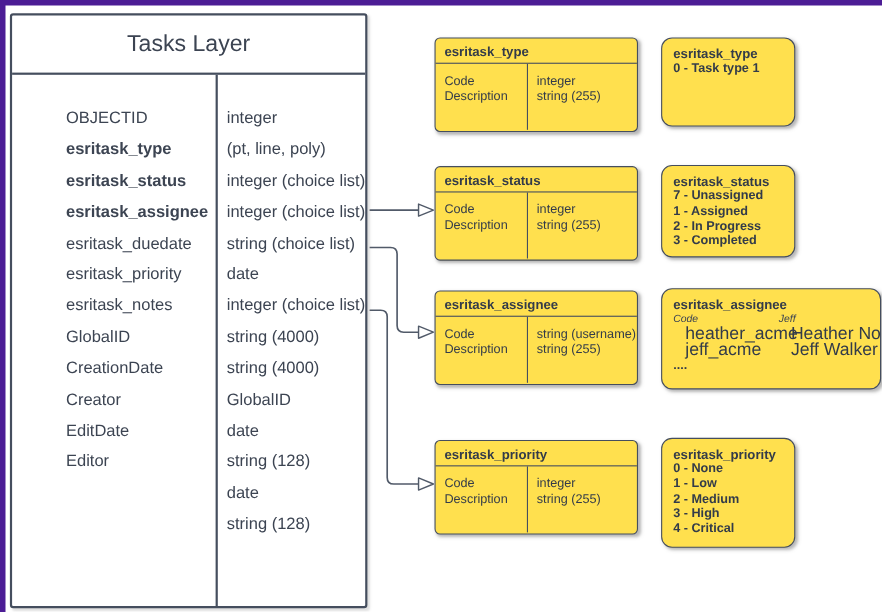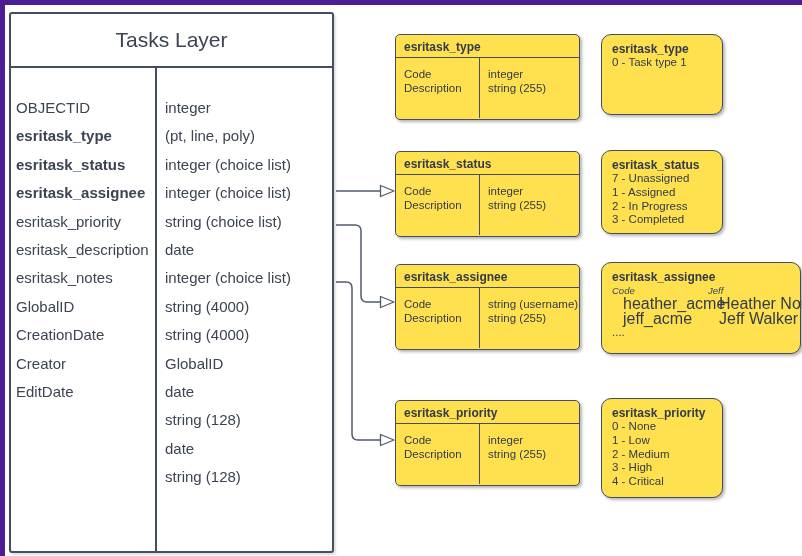--- a/index.html
+++ b/index.html
@@ -12,21 +12,21 @@
   .tasks-table{
     position:absolute;left:4px;top:7px;width:325px;height:541px;
     background:#fff;border:2px solid #454e5e;border-radius:3px;
     box-sizing:border-box;box-shadow:2px 2px 2px rgba(130,130,130,.25);
   }
   .tasks-header{
     height:52px;display:flex;align-items:center;justify-content:center;
     font-size:21px;color:#3c4452;border-bottom:2px solid #454e5e;
   }
   .tasks-body{position:absolute;top:54px;bottom:0;left:0;right:0;display:flex;}
-  .tasks-col-names{width:144px;box-sizing:border-box;padding:26px 0 0 5px;}
+  .tasks-col-names{width:144px;box-sizing:border-box;padding:26px 0 0 5px;margin-left:44px;}
   .tasks-col-types{flex:1;border-left:2px solid #454e5e;padding:26px 0 0 8px;}
   .trow{height:28.4px;line-height:28.4px;font-size:15px;color:#3c4452;white-space:nowrap;}
   .trow.bold{font-weight:bold;}
   
   .domain{
     position:absolute;left:390px;width:185px;height:86px;
     background:#ffe04e;border:1.5px solid #454e5e;border-radius:5px;
     box-sizing:border-box;box-shadow:2px 2px 3px rgba(110,110,110,.5);
   }
   #domain-type{top:29px}#domain-status{top:146px}#domain-assignee{top:259px}#domain-priority{top:395px}
@@ -43,21 +43,21 @@
     position:absolute;left:596px;width:122px;
     background:#ffe04e;border:1.5px solid #454e5e;border-radius:10px;
     box-sizing:border-box;padding:7px 6px 6px 10px;
     box-shadow:2px 2px 3px rgba(110,110,110,.5);
   }
   #vlist-type{top:29px;height:81px}
   #vlist-status{top:145px;height:84px}
   #vlist-assignee{top:257px;width:200px;height:92px}
   #vlist-priority{top:393px;height:100px}
   .vlist-title{font-weight:bold;font-size:12px;color:#333b49;line-height:14px;white-space:nowrap;}
-  .vitem{font-size:11.5px;line-height:13.8px;color:#333b49;white-space:nowrap;}
+  .vitem{font-size:11.5px;line-height:13.8px;color:#333b49;white-space:nowrap;font-weight:bold;}
   .assignee-grid{display:grid;grid-template-columns:96px auto;}
   .acol-header{font-style:italic;font-size:9.5px;line-height:13px;color:#3c4452;}
   .acell{font-size:16px;line-height:14.5px;color:#333b49;white-space:nowrap;padding-left:11px;}
   
   .wires{position:absolute;left:0;top:0;pointer-events:none;}
 </style>
 </head>
 <body>
 
 <div class="canvas">
@@ -76,27 +76,28 @@
   </svg>
 
   <div class="tasks-table">
     <div class="tasks-header">Tasks Layer</div>
     <div class="tasks-body">
       <div class="tasks-col-names">
         <div class="trow">OBJECTID</div>
         <div class="trow bold">esritask_type</div>
         <div class="trow bold">esritask_status</div>
         <div class="trow bold">esritask_assignee</div>
+        <div class="trow">esritask_duedate</div>
         <div class="trow">esritask_priority</div>
-        <div class="trow">esritask_description</div>
         <div class="trow">esritask_notes</div>
         <div class="trow">GlobalID</div>
         <div class="trow">CreationDate</div>
         <div class="trow">Creator</div>
         <div class="trow">EditDate</div>
+        <div class="trow">Editor</div>
       </div>
       <div class="tasks-col-types">
         <div class="trow">integer</div>
         <div class="trow">(pt, line, poly)</div>
         <div class="trow">integer (choice list)</div>
         <div class="trow">integer (choice list)</div>
         <div class="trow">string (choice list)</div>
         <div class="trow">date</div>
         <div class="trow">integer (choice list)</div>
         <div class="trow">string (4000)</div>

